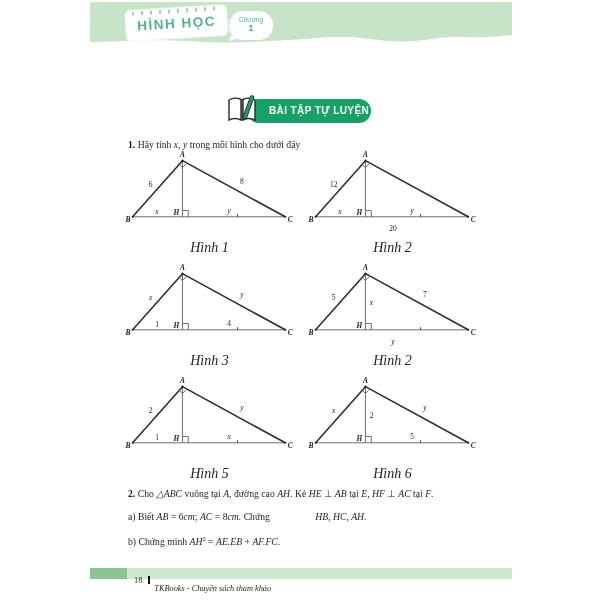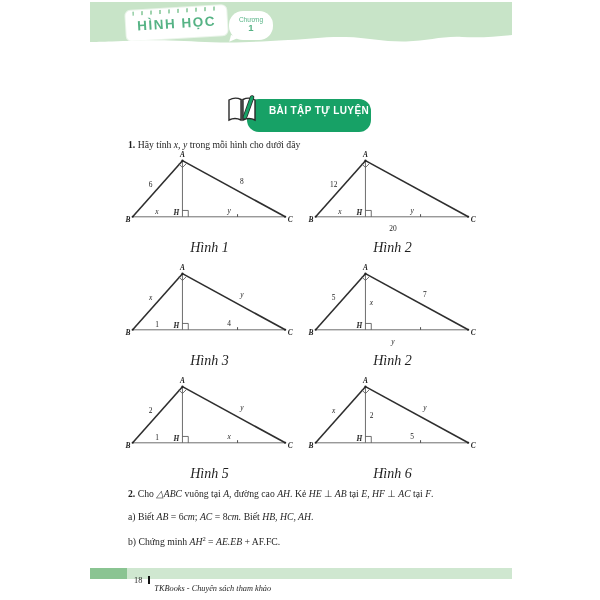--- a/index.html
+++ b/index.html
@@ -19,21 +19,21 @@
   .bubble{position:absolute;left:229px;top:11px;width:44px;height:29px;background:#ffffff;
          border-radius:14px;z-index:4;text-align:center;
          font-family:"Liberation Sans",sans-serif;color:#56b385;}
   .bubble .l1{display:block;font-size:6.5px;margin-top:5px;line-height:7px;}
   .bubble .l2{display:block;font-size:9.5px;font-weight:bold;line-height:9px;}
   .bubble .tail{position:absolute;left:1px;bottom:-3px;width:0;height:0;
          border-left:9px solid #ffffff;border-bottom:7px solid transparent;
          transform:rotate(14deg);}
 
   
-  .banner-pill{position:absolute;left:247px;top:99px;width:124px;height:33px;
+  .banner-pill{position:absolute;left:247px;top:99px;width:124px;height:24px;
          background:#17a166;border-radius:12px;z-index:1;}
   .banner-pill .txt{display:block;padding-left:22px;line-height:23px;color:#ffffff;
          font-family:"Liberation Sans",sans-serif;font-weight:bold;font-size:10px;
          letter-spacing:.4px;white-space:nowrap;}
   .book-icon{position:absolute;left:225px;top:94px;z-index:2;}
 
   
   .prob{position:absolute;left:128px;font-size:9.7px;line-height:13px;color:#1e1e1e;
         white-space:nowrap;}
   #p1{top:128px;text-align:right;}
@@ -236,22 +236,22 @@
     <text x="98" y="60.5" text-anchor="middle" font-size="7" font-family="Liberation Serif, serif" fill="#222">5</text>
     <text x="58" y="41" text-anchor="start" font-size="7" font-family="Liberation Serif, serif" fill="#222">2</text>
 
   </svg>
         <div class="figcaption">Hình 6</div>
       </div>
     </div>
 
   <div class="prob" id="p2">
       <div class="pline"><span style="font-weight: bold;">2.</span><span> Cho </span><span style="font-style: italic;">△ABC</span><span> vuông tại </span><span style="font-style: italic;">A</span><span>, đường cao </span><span style="font-style: italic;">AH</span><span>. Kẻ </span><span style="font-style: italic;">HE</span><span> ⊥ </span><span style="font-style: italic;">AB</span><span> tại </span><span style="font-style: italic;">E</span><span>, </span><span style="font-style: italic;">HF</span><span> ⊥ </span><span style="font-style: italic;">AC</span><span> tại </span><span style="font-style: italic;">F</span><span>.</span></div>
-      <div class="pline"><span>a) Biết </span><span style="font-style: italic;">AB</span><span> = 6</span><span style="font-style: italic;">cm</span><span>; </span><span style="font-style: italic;">AC</span><span> = 8</span><span style="font-style: italic;">cm.</span><span> Biết </span><span style="font-style: italic;">HB, HC, AH</span><span>.</span></div>
-      <div class="pline"><span>b) Chứng minh </span><span style="font-style: italic;">AH</span><sup>2</sup><span> = </span><span style="font-style: italic;">AE.EB</span><span> + </span><span style="">AF.FC</span><span>.</span></div>
+      <div class="pline"><span>a) Biết </span><span style="font-style: italic;">AB</span><span> = 6</span><span style="font-style: italic;">cm</span><span>; </span><span style="font-style: italic;">AC</span><span> = 8</span><span style="font-style: italic;">cm.</span><span> Chứng </span><span style="font-style: italic; margin-left: 43px;">HB, HC, AH</span><span>.</span></div>
+      <div class="pline"><span>b) Chứng minh </span><span style="font-style: italic;">AH</span><sup>2</sup><span> = </span><span style="font-style: italic;">AE.EB</span><span> + </span><span style="font-style: italic;">AF.FC</span><span>.</span></div>
     </div>
 
   <div class="footer-accent"></div>
   <div class="footer-bar"></div>
   <div class="footer-text">
     <span class="num">18</span>
     <span class="div"></span>
     <span class="pub">TKBooks - Chuyên sách tham khảo</span>
   </div>
 

